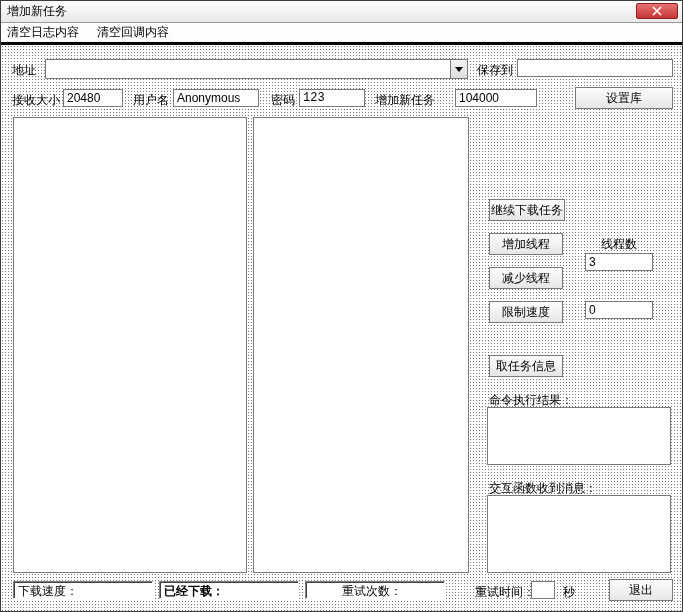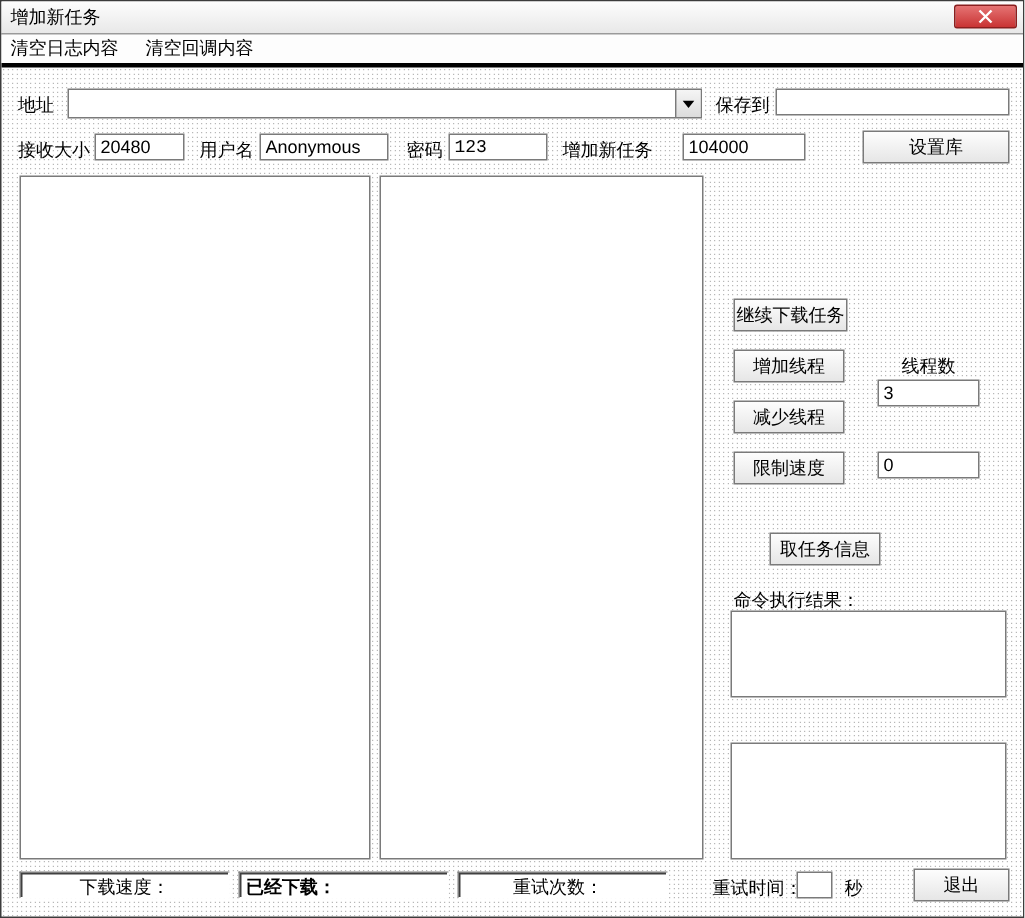--- a/index.html
+++ b/index.html
@@ -162,28 +162,29 @@
     <div class="btn" style="left:488px; top:154px; width:76px;">继续下载任务</div>
 
     <div class="btn" style="left:488px; top:188px; width:74px;">增加线程</div>
     <span class="lbl" style="left:598px; top:190px;">线程数</span>
     <input class="inp" style="left: 584px; top: 208px; width: 68px;" value="3">
     <div class="btn" style="left:488px; top:222px; width:74px;">减少线程</div>
 
     <div class="btn" style="left:488px; top:256px; width:74px;">限制速度</div>
     <input class="inp" style="left: 584px; top: 256px; width: 68px;" value="0">
 
-    <div class="btn" style="left:488px; top:310px; width:74px;margin-left:24px;">取任务信息</div>
+    <div class="btn" style="left:488px; top:310px; width:74px;">取任务信息</div>
 
     <span class="lbl" style="left:486px; top:346px;">命令执行结果：</span>
     <textarea class="panel" style="left: 486px; top: 362px; width: 184px; height: 58px; resize: none; font: inherit;"></textarea>
 
+    <span class="lbl" style="left:486px; top:434px;">交互函数收到消息：</span>
     <textarea class="panel" style="left: 486px; top: 450px; width: 184px; height: 78px; resize: none; font: inherit;"></textarea>
 
-    <div class="lowered" style="left:12px; top:536px; width:140px; height:18px;text-align:center;"><span>下载速度：</span></div>
+    <div class="lowered" style="left:12px; top:536px; width:140px; height:18px;"><span>下载速度：</span></div>
     <div class="lowered" style="left:158px; top:536px; width:140px; height:18px;font-weight:bold;"><span>已经下载：</span></div>
     <div class="lowered" style="left:304px; top:536px; width:140px; height:18px;padding-left:36px;"><span>重试次数：</span></div>
     <span class="lbl" style="left:472px; top:538px;">重试时间：</span>
     <input class="inp" style="left: 530px; top: 536px; width: 24px; height: 18px;">
     <span class="lbl" style="left:560px; top:538px;">秒</span>
     <div class="btn" style="left:608px; top:534px; width:64px;">退出</div>
 
   </div>
 </div>
 

